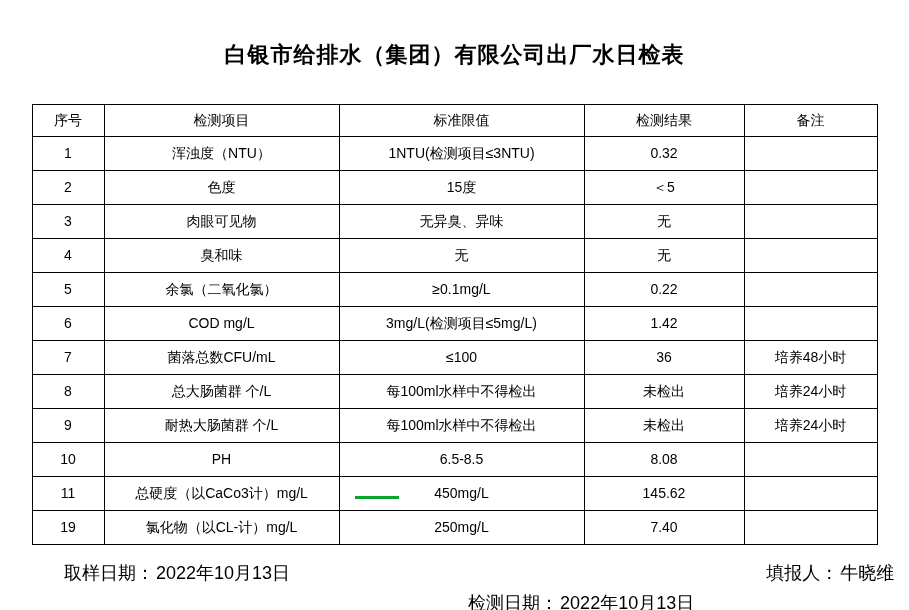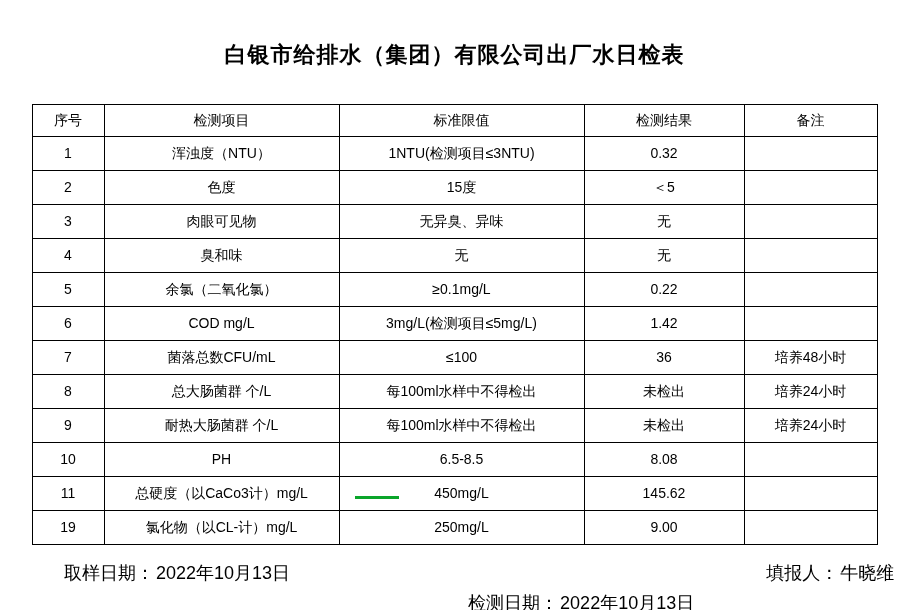--- a/index.html
+++ b/index.html
@@ -181,21 +181,21 @@
         <td>11</td>
         <td class="small">总硬度（以CaCo3计）mg/L</td>
         <td>450mg/L</td>
         <td>145.62</td>
         <td></td>
       </tr>
       <tr>
         <td>19</td>
         <td class="small">氯化物（以CL-计）mg/L</td>
         <td>250mg/L</td>
-        <td>9.00</td>
+        <td>7.40</td>
         <td></td>
       </tr>
     </tbody>
   </table>
 
   <div class="green-mark"></div>
 
   <div class="footer">
     <div class="f-cell f-sample">
       <span>取样日期：</span><span class="f-val">2022年10月13日</span>

